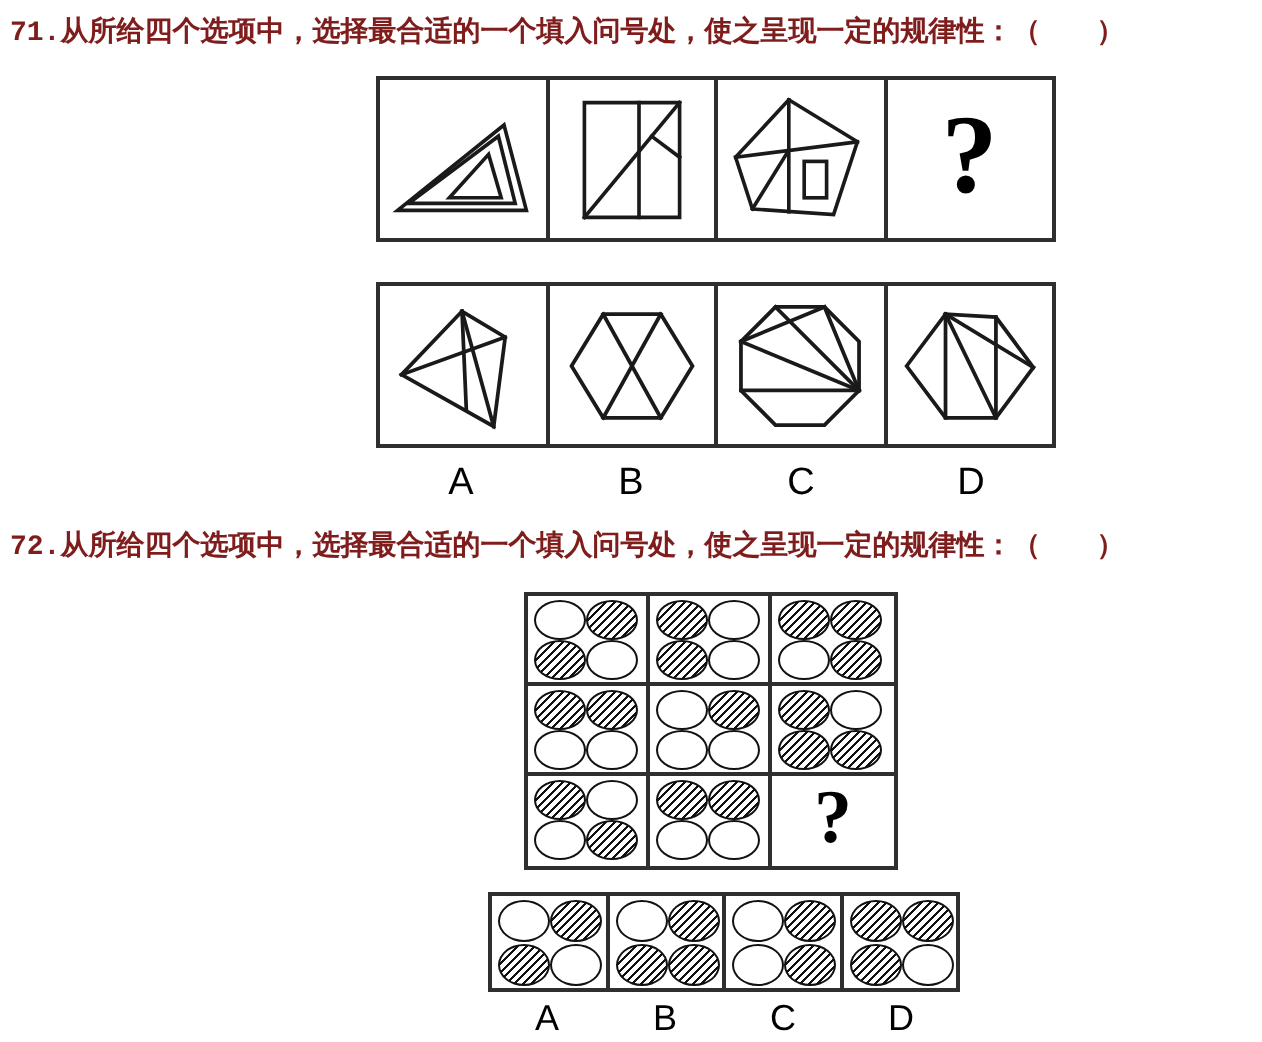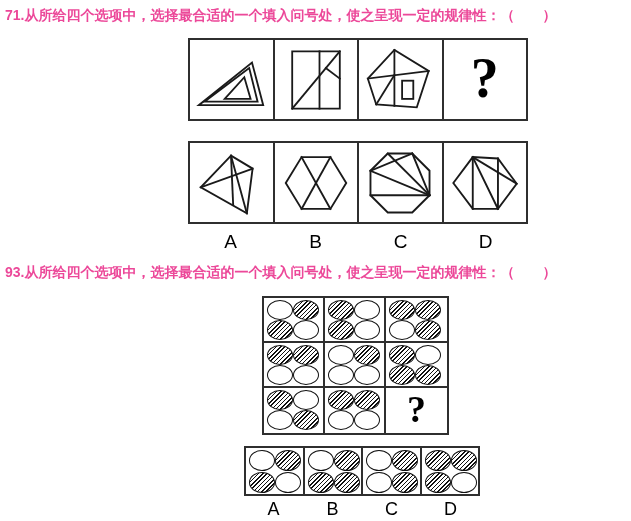--- a/index.html
+++ b/index.html
@@ -1,19 +1,19 @@
 <!DOCTYPE html>
 <html><head>
 <meta charset="utf-8">
 <style>
   html,body{margin:0;padding:0;background:#fff;}
   .page{position:relative;width:631px;height:521px;background:#fff;color:#000;
         font-family:"Liberation Sans",sans-serif;overflow:hidden;}
-  .prompt{position:absolute;left:5px;font-family:Liberation Sans, sans-serif;
-          font-weight:bold;font-size:14px;white-space:nowrap;color:#ec4899;}
+  .prompt{position:absolute;left:5px;font-family:Liberation Mono, monospace;
+          font-weight:bold;font-size:14px;white-space:nowrap;color:#7f1d1d;}
   #q71-prompt{top:7px}
   #q72-prompt{top:264px}
 
   
   .strip{position:absolute;left:188px;width:340px;height:83px;display:flex;
          border:2px solid #2f2f2f;box-sizing:border-box;background:#fff;}
   #q71-sequence{top:38px}
   #q71-options{top:141px}
   .strip .cell{flex:1 1 0;border-right:2px solid #2f2f2f;box-sizing:border-box;
                display:flex;align-items:center;justify-content:center;overflow:hidden;}
@@ -128,21 +128,21 @@
     </div>
   </div>
 
   <div class="labels-row" id="q71-labels">
     <span>A</span>
     <span>B</span>
     <span>C</span>
     <span>D</span>
   </div>
 
-  <div class="prompt" id="q72-prompt"><span>93.</span><span>从所给四个选项中，选择最合适的一个填入问号处，使之呈现一定的规律性：（　　）</span></div>
+  <div class="prompt" id="q72-prompt"><span>72.</span><span>从所给四个选项中，选择最合适的一个填入问号处，使之呈现一定的规律性：（　　）</span></div>
 
   <div id="q72-grid">
       <div class="gcell">
         <div class="c p0"></div>
         <div class="c p1 h"></div>
         <div class="c p2 h"></div>
         <div class="c p3"></div>
       </div>
       <div class="gcell">
         <div class="c p0 h"></div>

